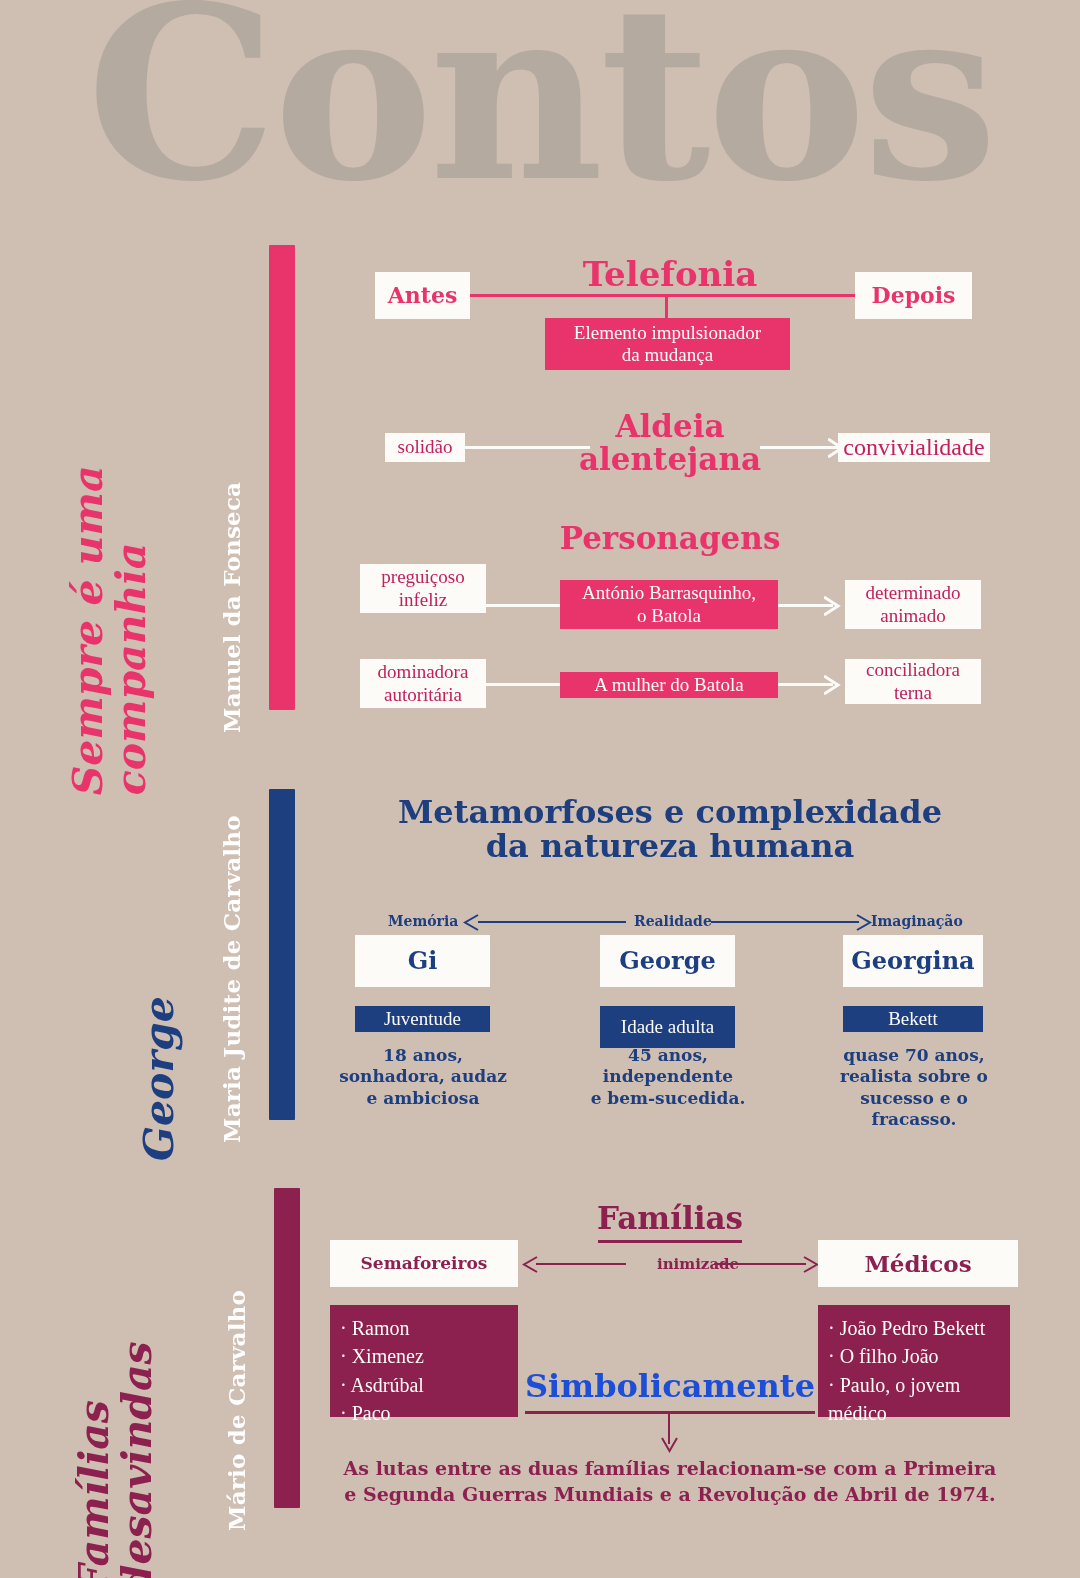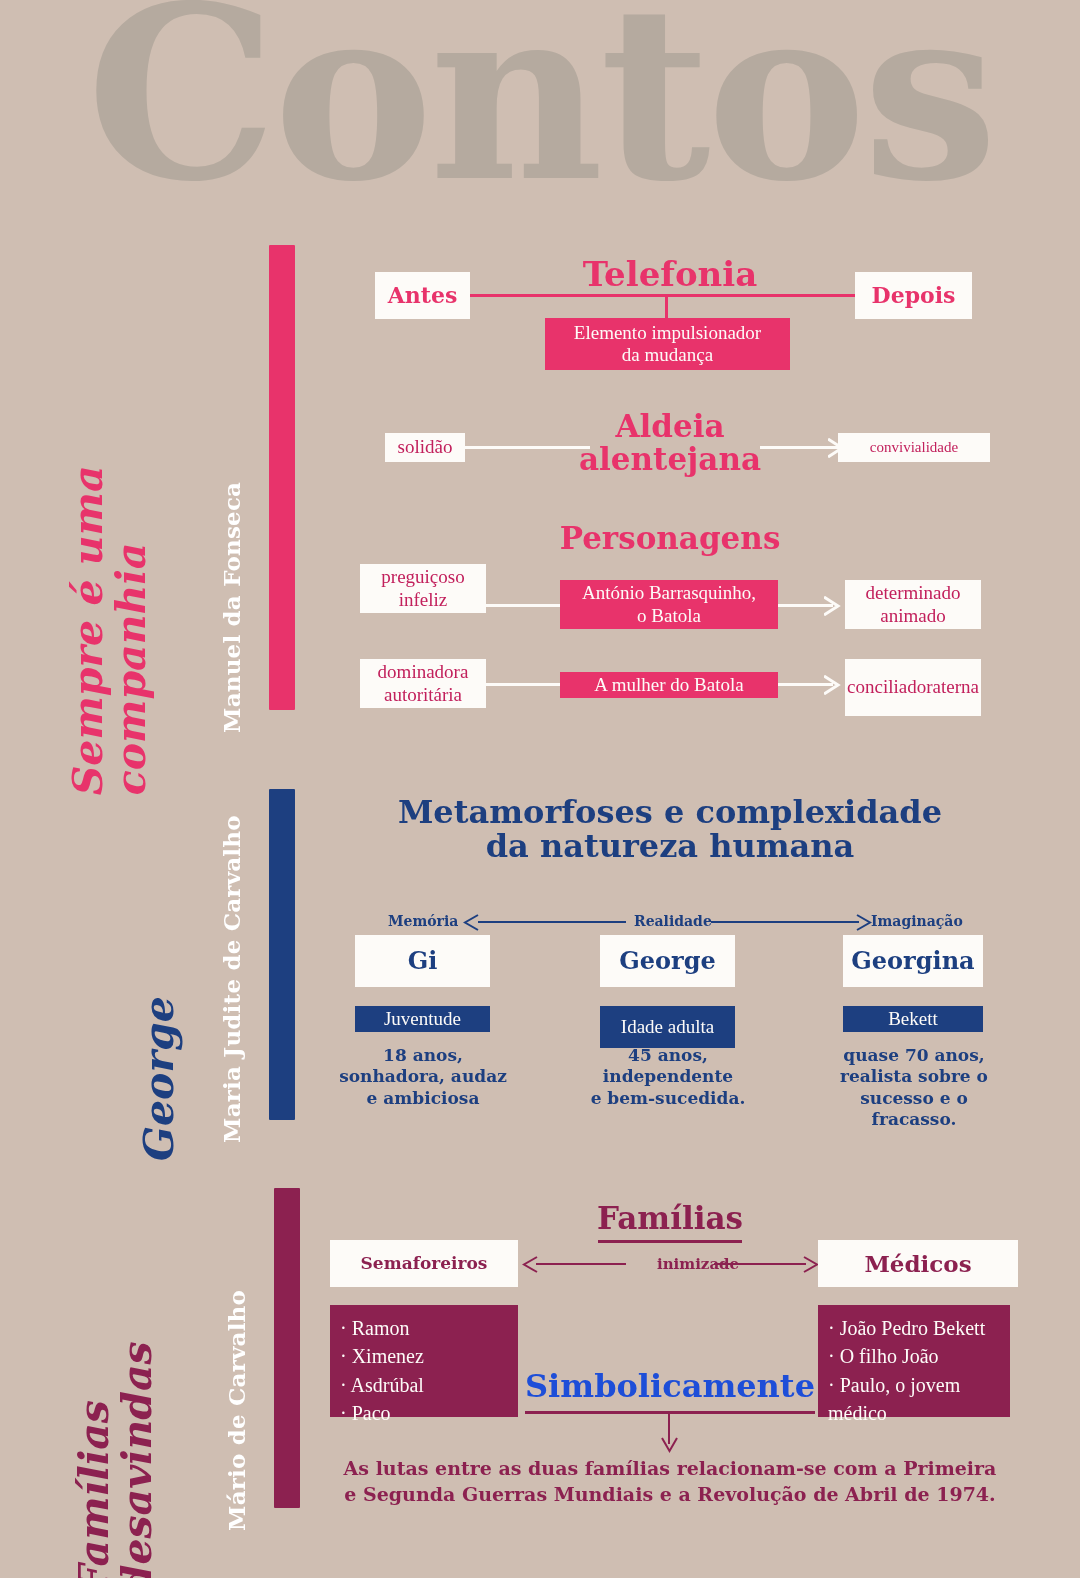--- a/index.html
+++ b/index.html
@@ -153,21 +153,21 @@
   </div>
 
   <div class="hline" style="left:460px; top:446px; width:130px; background:#fdfbf8;"></div>
   <div class="hline" style="left:760px; top:446px; width:78px; background:#fdfbf8;"></div>
   <svg class="arrow-head" style="left:828px; top:438px;" width="18" height="20" viewBox="0 0 18 20">
     <path d="M0 1 L14 10 L0 19" fill="none" stroke="#fdfbf8" stroke-width="3"></path>
   </svg>
 
   <div class="box box-white box-plain" style="left:385px; top:433px; width:80px; height:29px; font-size:19px; color:#c2205c;">solidão</div>
 
-  <div class="box box-white box-plain" style="left:838px; top:433px; width:152px; height:29px; font-size:15px; color:#c2205c;">convivialidade</div>
+  <div class="box box-white box-plain" style="left:838px; top:433px; width:152px; height:29px; font-size:24px; color:#c2205c;">convivialidade</div>
 
   <div class="heading" style="left:490px; top:522px; width:360px; font-size:31px; color:#e8336b;">Personagens</div>
 
   <div class="hline" style="left:486px; top:604px; width:75px; background:#fdfbf8;"></div>
   <div class="hline" style="left:778px; top:604px; width:55px; background:#fdfbf8;"></div>
   <svg class="arrow-head" style="left:824px; top:596px;" width="18" height="20" viewBox="0 0 18 20">
     <path d="M0 1 L14 10 L0 19" fill="none" stroke="#fdfbf8" stroke-width="3"></path>
   </svg>
 
   <div class="box box-white box-plain" style="left:360px; top:564px; width:126px; height:49px; font-size:19px; color:#c2205c; flex-direction:column;">
@@ -191,21 +191,21 @@
     <path d="M0 1 L14 10 L0 19" fill="none" stroke="#fdfbf8" stroke-width="3"></path>
   </svg>
 
   <div class="box box-white box-plain" style="left:360px; top:659px; width:126px; height:49px; font-size:19px; color:#c2205c; flex-direction:column;">
     <span>dominadora</span>
     <span>autoritária</span>
   </div>
 
   <div class="box box-plain" style="left:560px; top:672px; width:218px; height:26px; background:#e8336b; color:#fdfbf8; font-size:19px;">A mulher do Batola</div>
 
-  <div class="box box-white box-plain" style="left:845px; top:659px; width:136px; height:57px; font-size:19px; color:#c2205c; ">
+  <div class="box box-white box-plain" style="left:845px; top:659px; width:136px; height:45px; font-size:19px; color:#c2205c; flex-direction:column;">
     <span>conciliadora</span>
     <span>terna</span>
   </div>
 </div>
 
 <div class="section">
 
   <div class="spine" style="left:269px; top:789px; height:331px; background:#1d3f80;"></div>
 
   <div class="rot-wrap story-title" style="left:180px; top:1120px; color:#1d3f80;">George</div>

